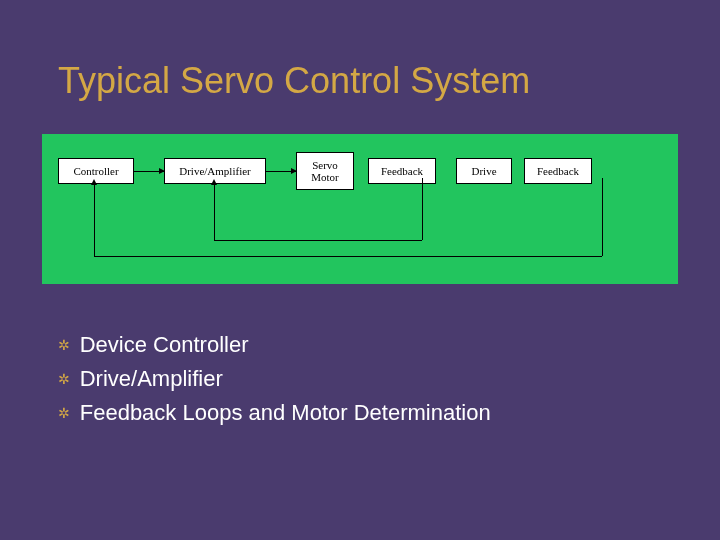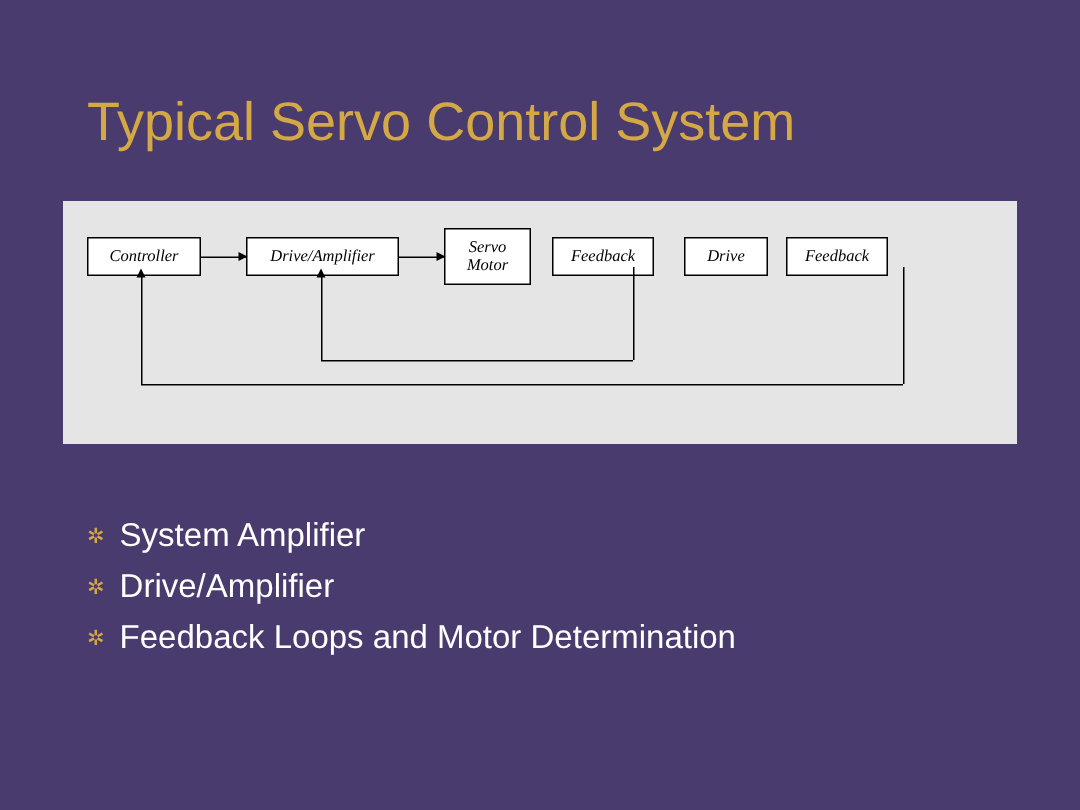--- a/index.html
+++ b/index.html
@@ -18,26 +18,25 @@
     margin-top: 32px;
   }
   .title {
     color: #d4a845;
     font-size: 36px;
     font-weight: normal;
     padding: 28px 0 0 58px;
     font-family: Arial, sans-serif;
   }
   .diagram-container {
-    background: #e5e5e5;
+    background: #22c55e;
     margin: 32px 42px 0 42px;
-    padding: 18px 16px 44px 16px;
+    padding: 6px 16px 44px 16px;
     position: relative;
     height: 100px;
-    font-style: italic;
   }
   .block-row {
     display: flex;
     align-items: center;
     gap: 0;
     position: relative;
   }
   .block {
     border: 1px solid #000;
     background: #fff;
@@ -120,21 +119,21 @@
       <div style="position:absolute; left:560px; top:44px; width:1px; height:78px; background:#000;"></div>
       <div style="position:absolute; left:52px; top:122px; width:508px; height:1px; background:#000;"></div>
       <div style="position:absolute; left:52px; top:50px; width:1px; height:72px; background:#000;"></div>
       <div class="up-arrow" style="left:48.5px; top:45px;"></div>
     </div>
   </div>
 
   <div class="bullets">
     <div class="bullet-item">
       <span class="bullet-icon">✲</span>
-      <span>System Amplifier</span>
+      <span>Device Controller</span>
     </div>
     <div class="bullet-item">
       <span class="bullet-icon">✲</span>
       <span>Drive/Amplifier</span>
     </div>
     <div class="bullet-item">
       <span class="bullet-icon">✲</span>
       <span>Feedback Loops and Motor Determination</span>
     </div>
   </div>

